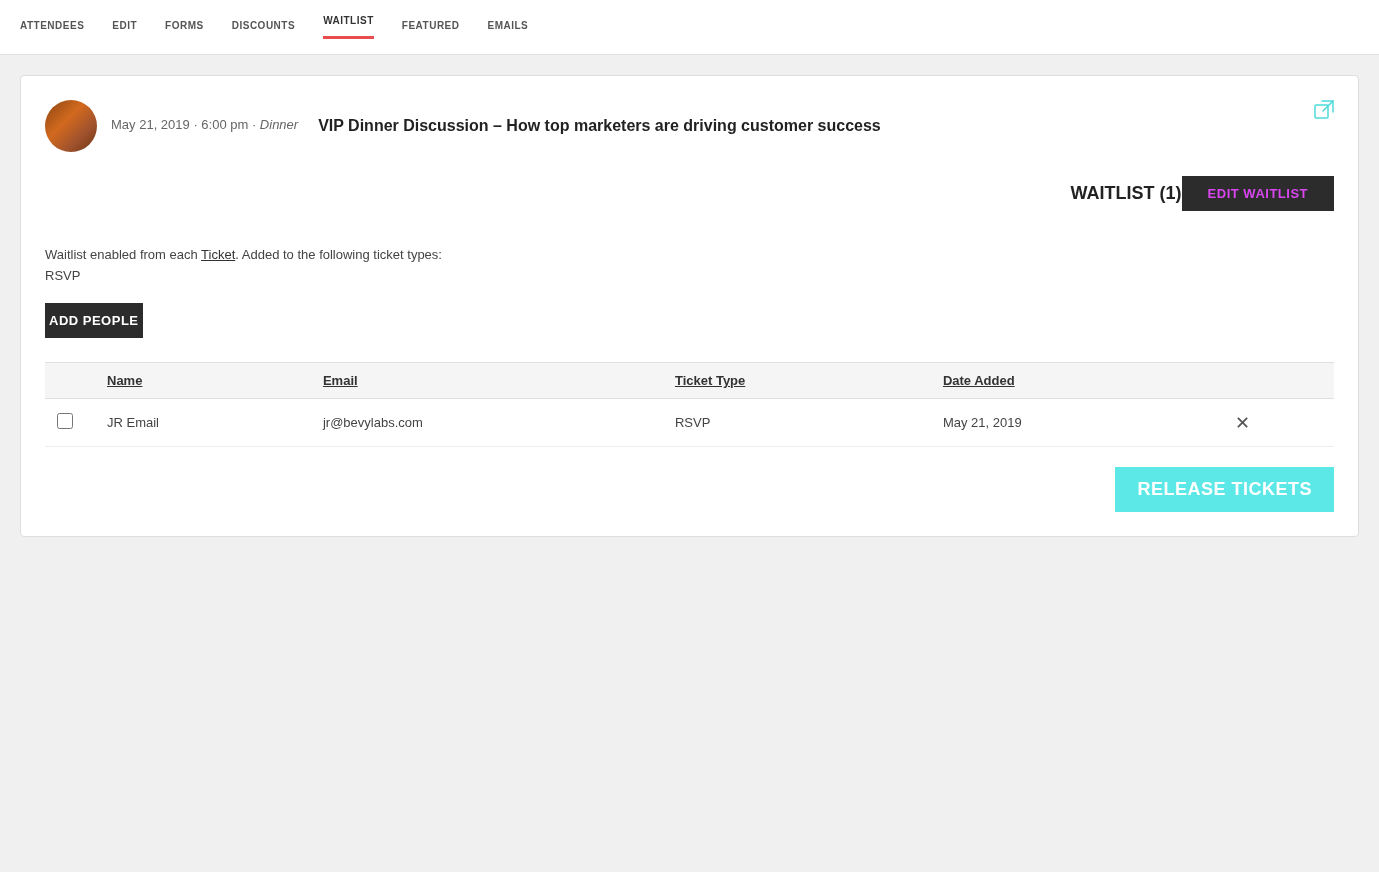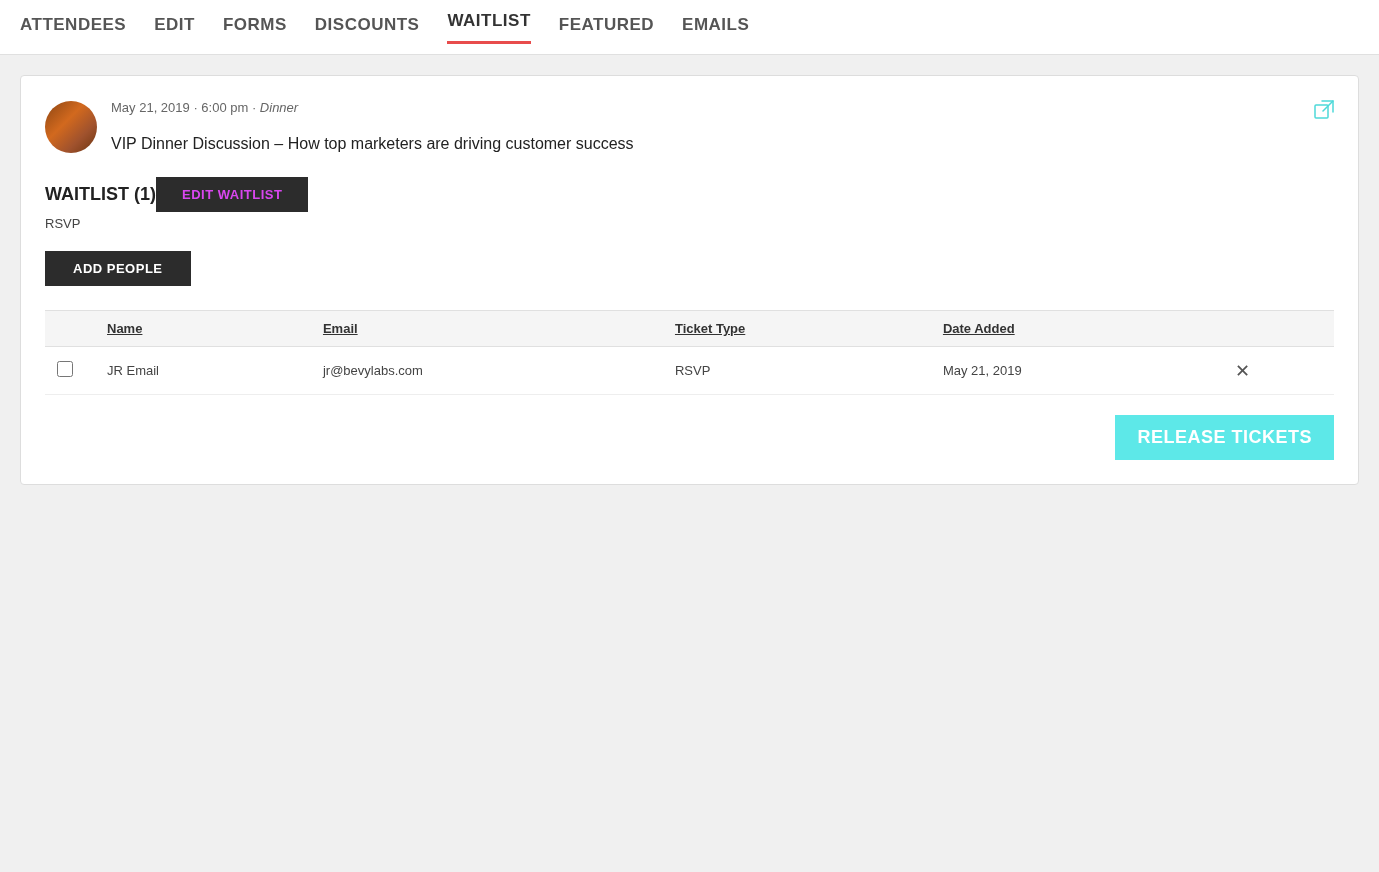--- a/index.html
+++ b/index.html
@@ -14,21 +14,21 @@
     .top-nav {
       background: #fff;
       border-bottom: 1px solid #e0e0e0;
       padding: 0 20px;
       display: flex;
       align-items: center;
       height: 55px;
     }
     .nav-item {
       margin-right: 28px;
-      font-size: 17px;
+      font-size: 10px;
       font-weight: 600;
       letter-spacing: 0.5px;
       color: #555;
       cursor: pointer;
       padding-bottom: 4px;
       text-transform: uppercase;
       text-decoration: none;
     }
     .nav-item.active {
       color: #333;
@@ -72,47 +72,46 @@
       align-items: center;
       justify-content: center;
     }
     .avatar-img {
       width: 100%;
       height: 100%;
       background: linear-gradient(135deg, #8B4513 0%, #D2691E 40%, #A0522D 70%, #6B3410 100%);
     }
     .event-meta {
       display: flex;
-      flex-direction: column;
       gap: 20px;
     }
     .event-date {
       font-size: 13px;
       color: #666;
     }
     .event-date .dinner-label {
       font-style: italic;
     }
     .event-title {
       font-size: 16px;
-      font-weight: 400;
+      font-weight: 700;
       color: #222;
     }
     .external-link-icon {
       color: #4dd9d9;
       font-size: 20px;
       cursor: pointer;
     }
 
     
     .waitlist-header {
       display: flex;
       align-items: center;
-      justify-content: flex-start;
-      margin-bottom: 4px;
+      justify-content: flex-end;
+      margin-bottom: 36px;
     }
     .waitlist-title {
       font-size: 18px;
       font-weight: 700;
       text-transform: uppercase;
       color: #222;
     }
     .edit-waitlist-btn {
       background: #2c2c2c;
       color: #d946ef;
@@ -140,21 +139,21 @@
       font-size: 13px;
       color: #444;
       margin-bottom: 20px;
     }
 
     
     .add-people-btn {
       background: #2c2c2c;
       color: #fff;
       border: none;
-      padding: 10px 28px;
+      padding: 10px 4px;
       font-size: 13px;
       font-weight: 600;
       letter-spacing: 0.5px;
       cursor: pointer;
       text-transform: uppercase;
       margin-bottom: 24px;
     }
 
     
     .waitlist-table {
@@ -263,20 +262,23 @@
       </div>
     </div>
 
     
     <div class="waitlist-header">
       <h2 class="waitlist-title">WAITLIST (1)</h2>
       <button class="edit-waitlist-btn">EDIT WAITLIST</button>
     </div>
 
     
+    <p class="info-text">
+      <span>Waitlist enabled from each </span><span class="ticket-link">Ticket</span><span>. Added to the following ticket types:</span>
+    </p>
     <p class="rsvp-label">RSVP</p>
 
     
     <button class="add-people-btn">ADD PEOPLE</button>
 
     
     <table class="waitlist-table">
       <thead>
         <tr>
           <th class="checkbox-col"></th>

